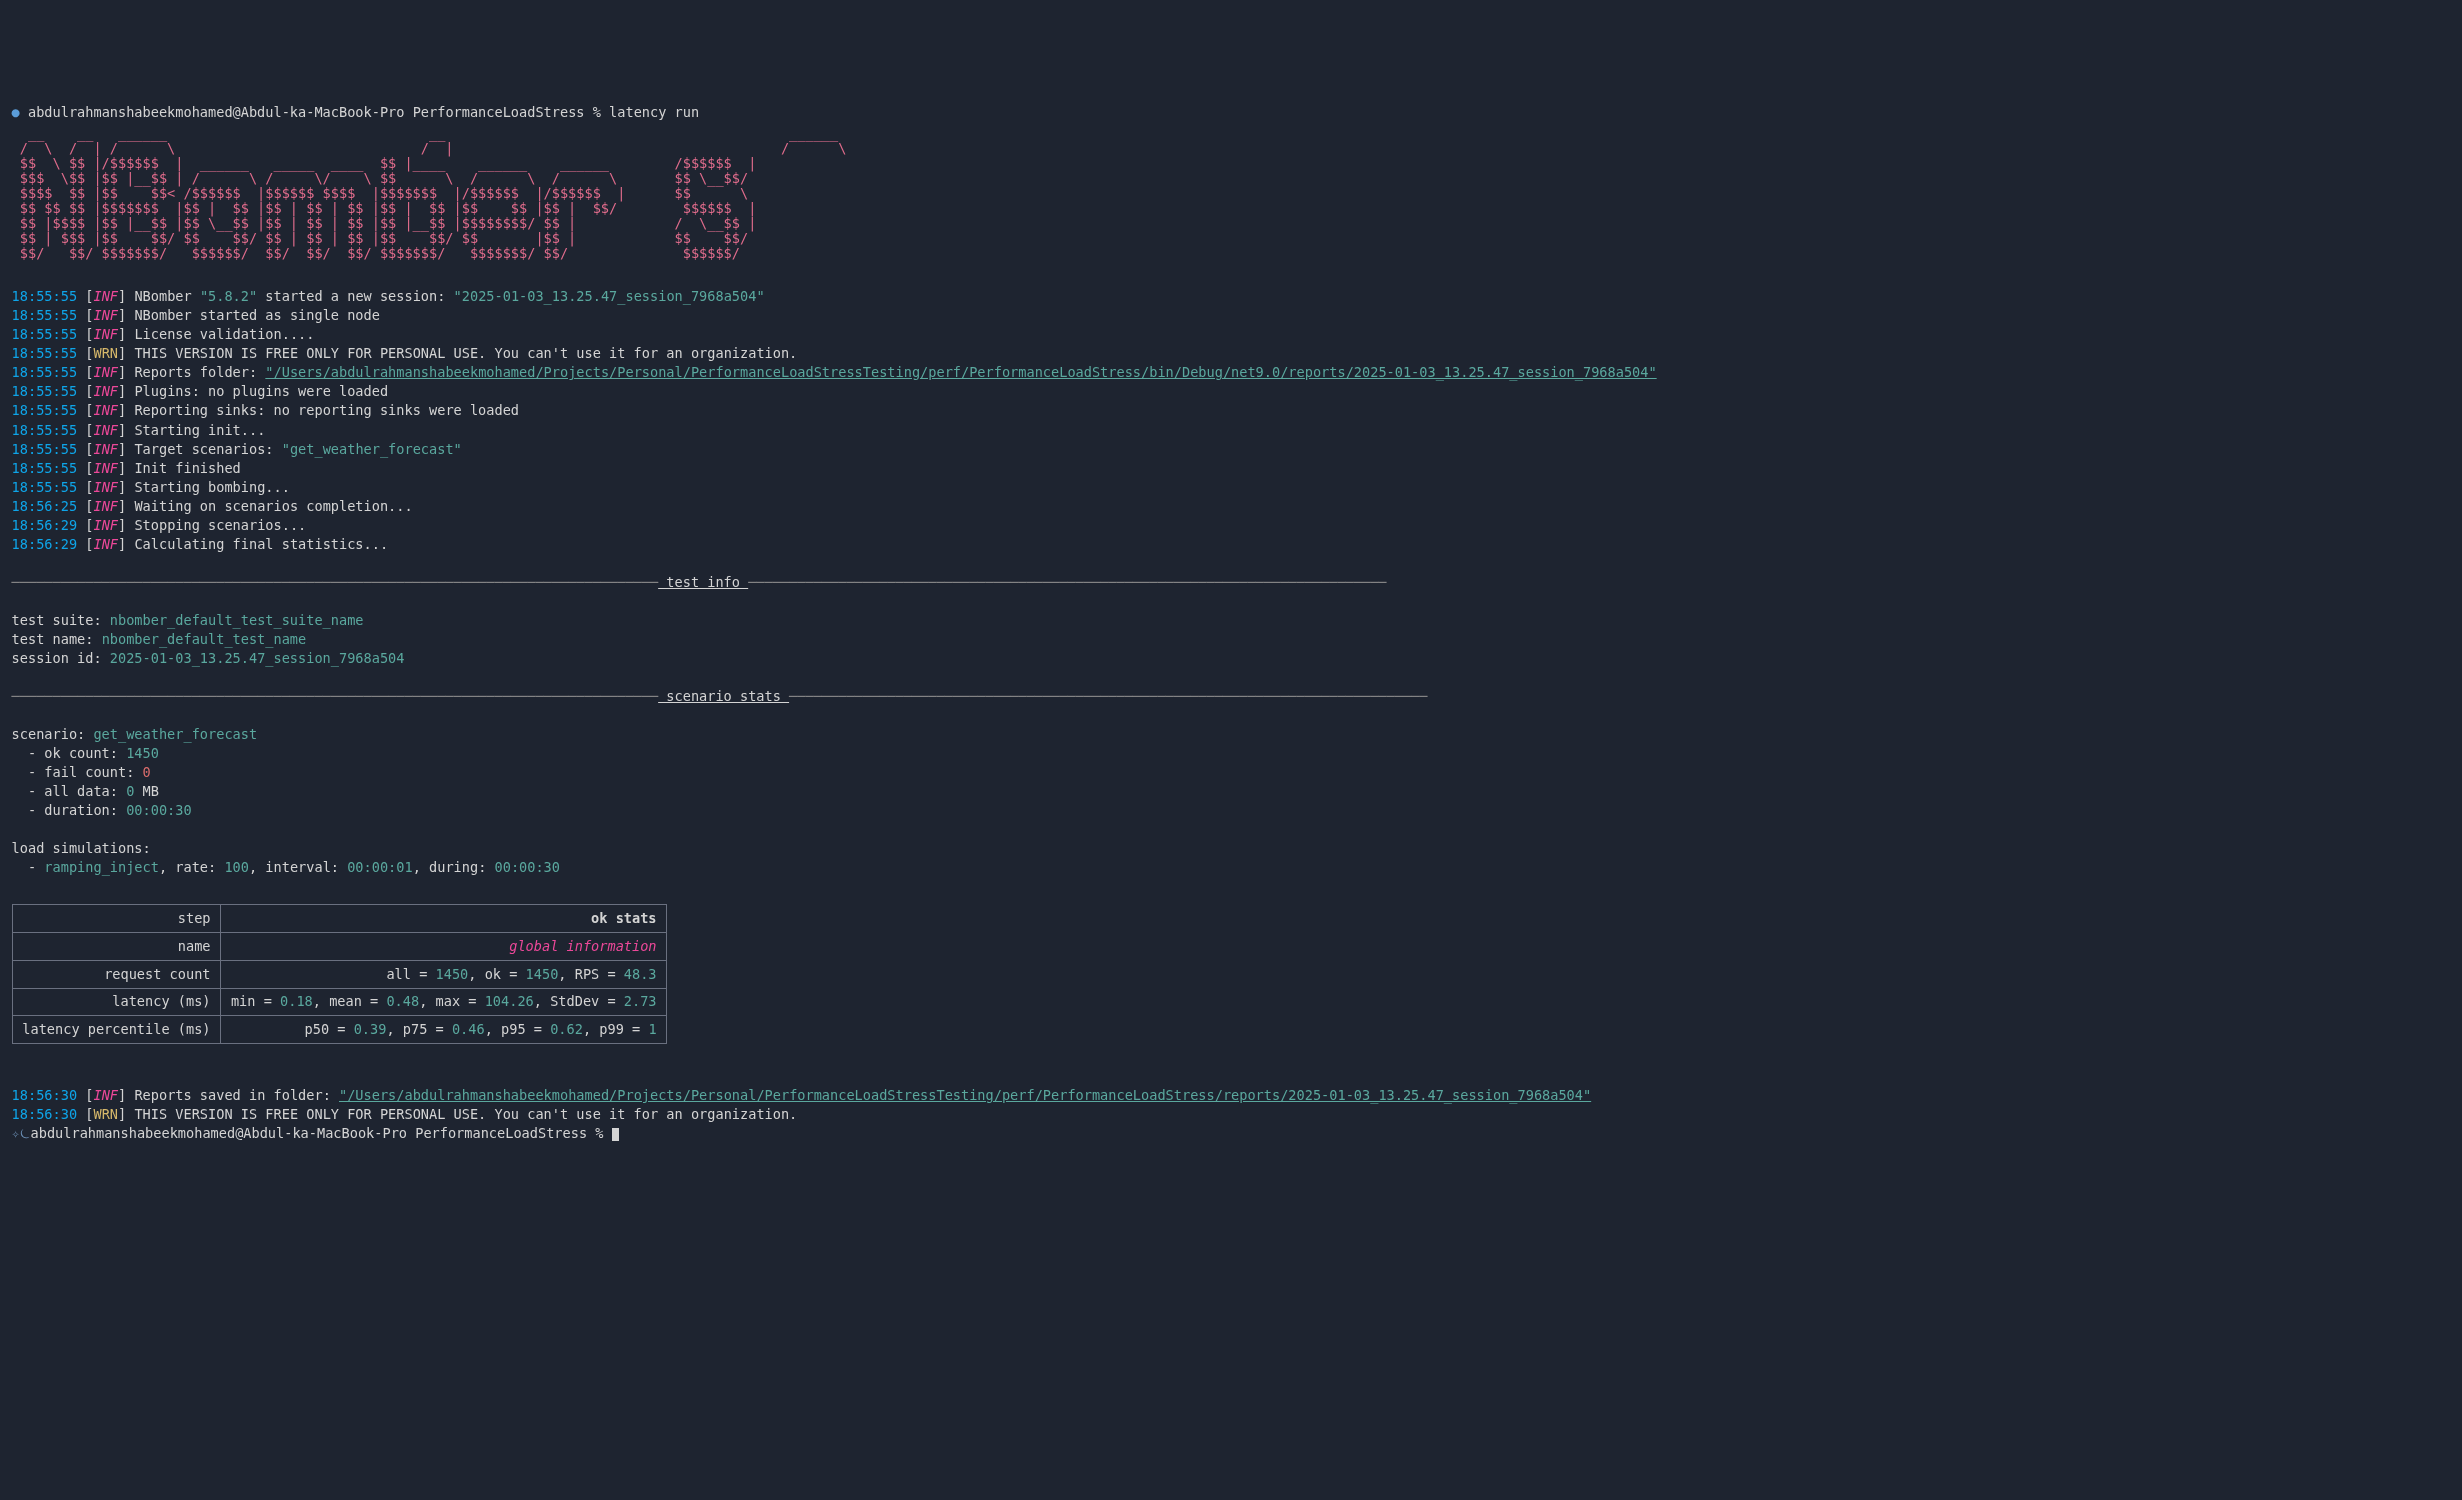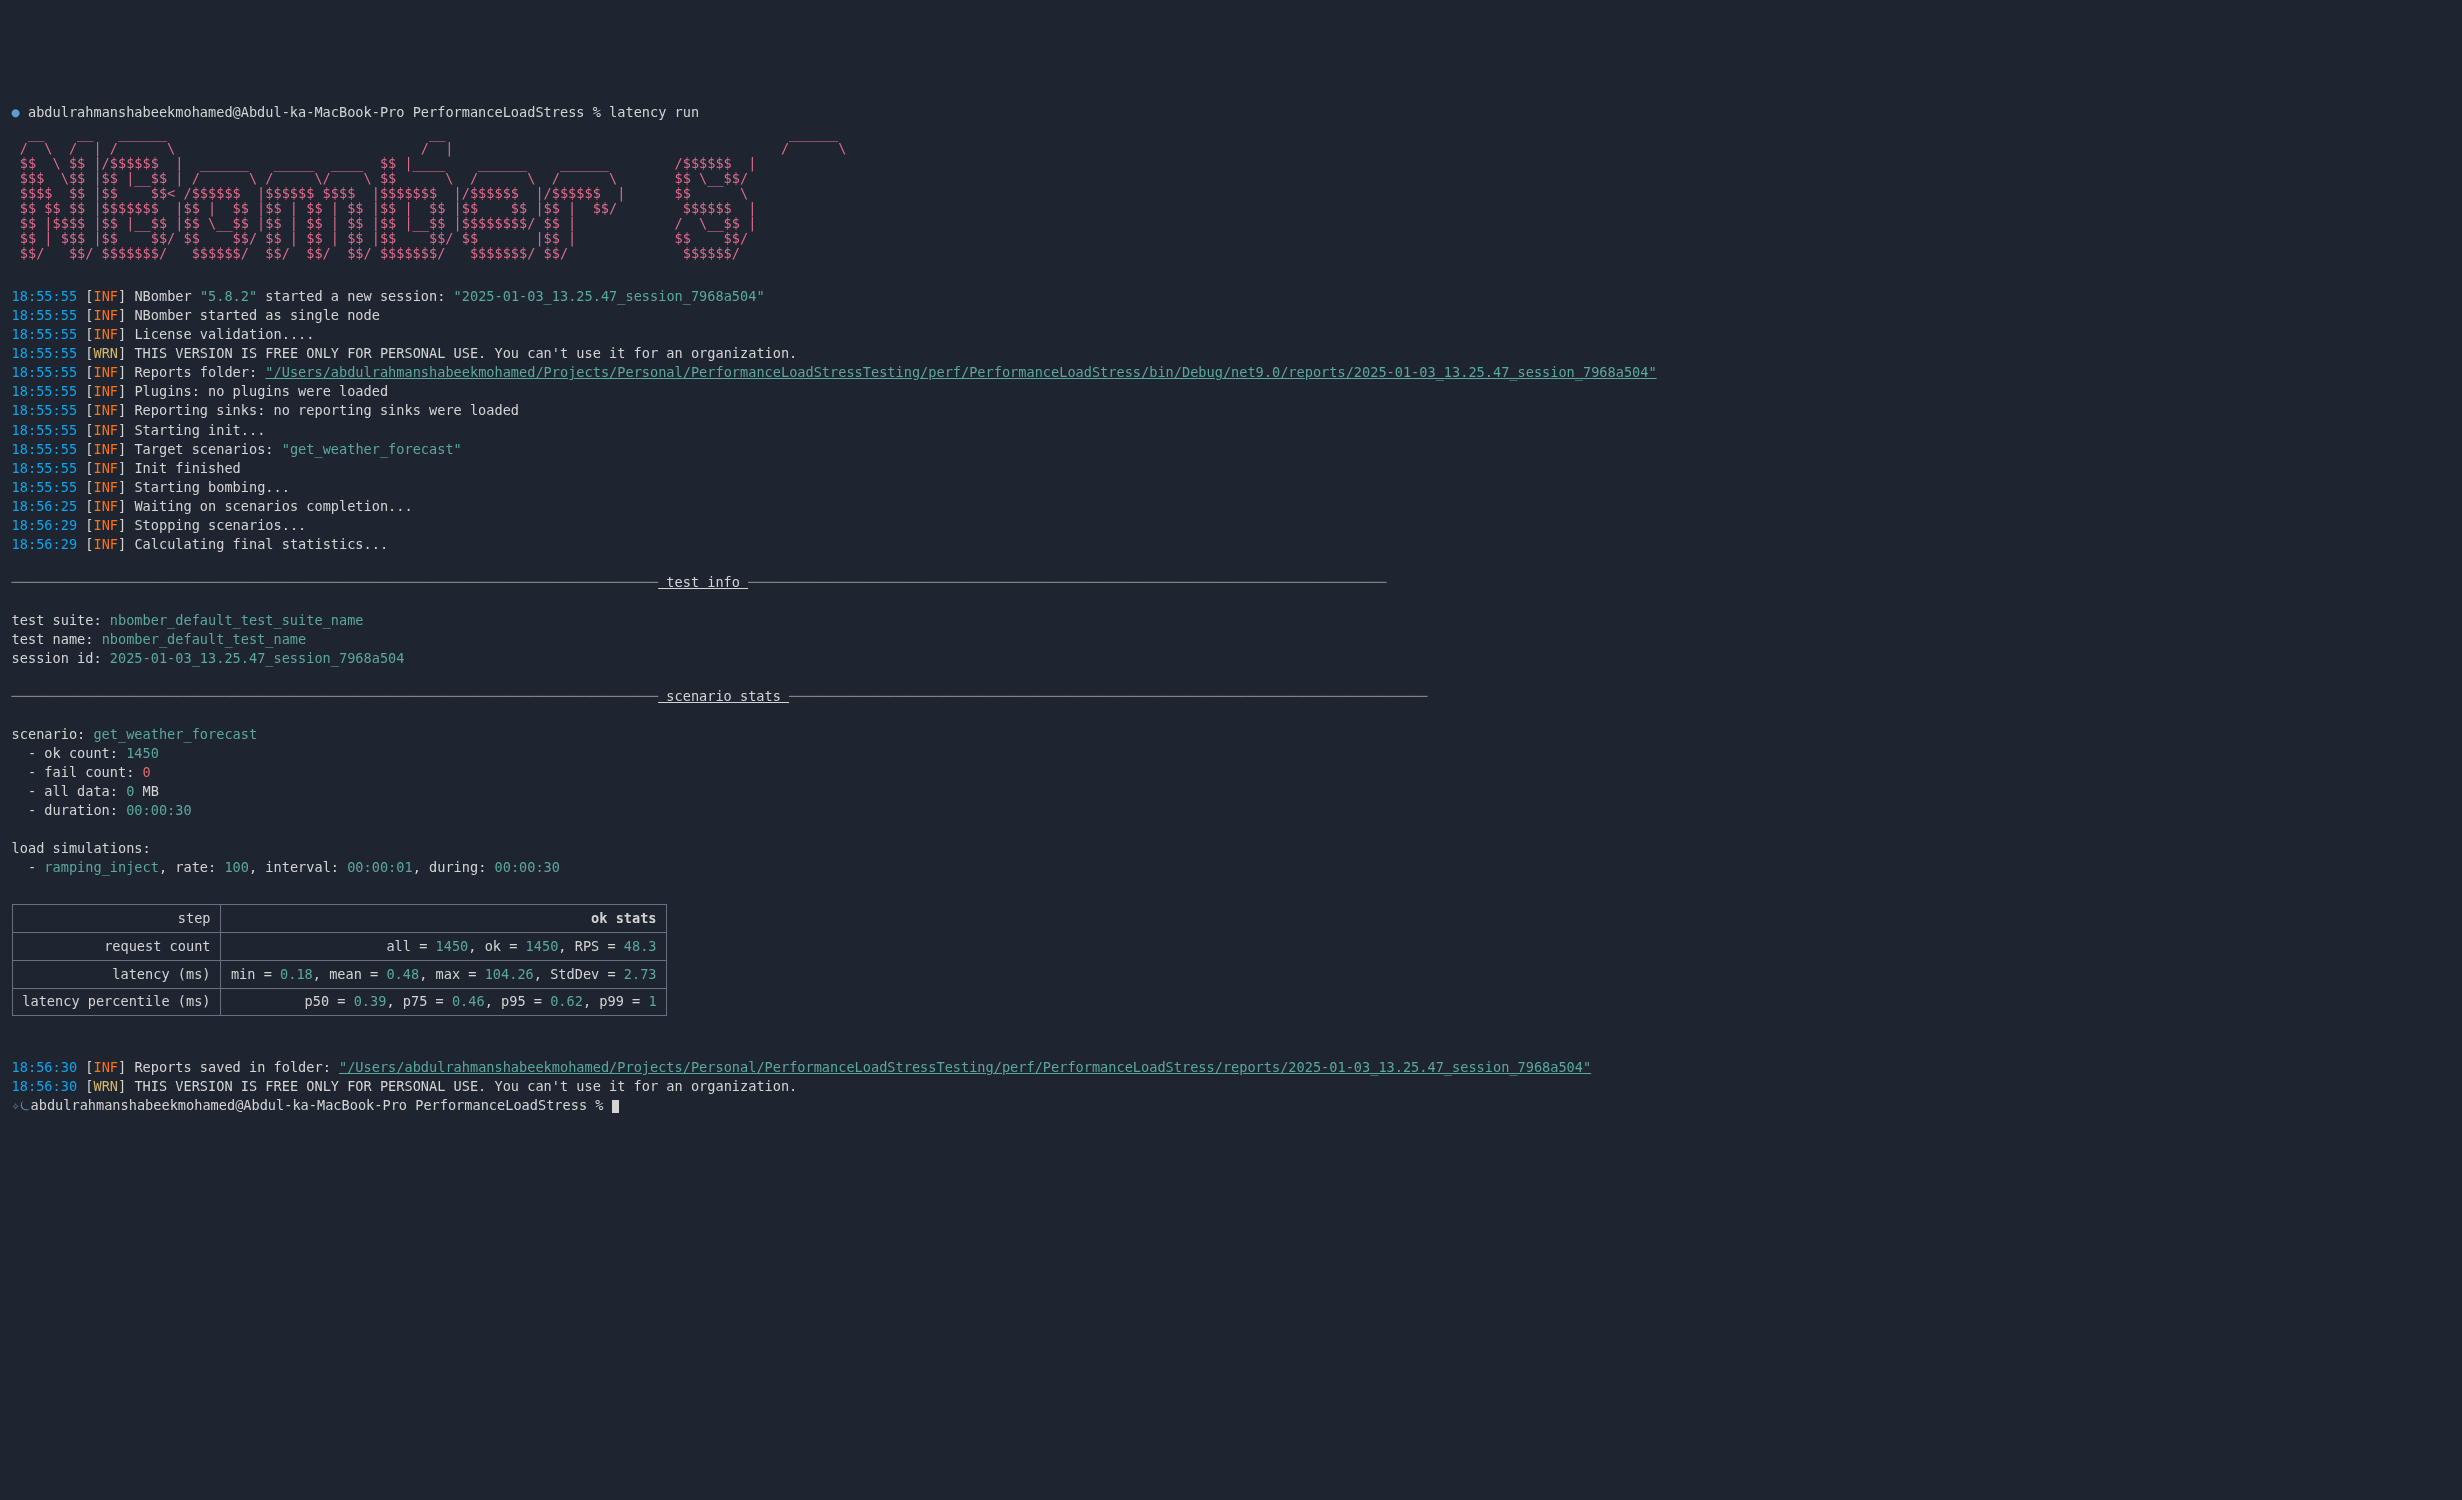--- a/index.html
+++ b/index.html
@@ -11,21 +11,21 @@
     line-height: 1.4;
     padding: 7.8px 11.6px;
     white-space: pre;
     overflow-x: auto;
   }
   .dot { color: #5b9dd9; }
   .prompt-line { color: #d4d4d4; }
   .ascii-art { color: #e06c8c; line-height: 1.1; margin: 3.9px 0 7.8px 0; }
   .ts { color: #0ea5e9; }
   .br { color: #d4d4d4; }
-  .inf { color: #f97316; }
+  .inf { color: #ec4899; font-style: italic; }
   .wrn { color: #d6b86a; }
   .green { color: #5aa89e; }
   .red { color: #d96c6c; }
   .underline { text-decoration: underline; }
   .section-rule { color: #888; }
   .section-title { color: #d4d4d4; text-decoration: underline; }
   table.stats {
     border-collapse: collapse;
     margin: 7.8px 0 3.9px 0;
     border-radius: 19px;
@@ -97,20 +97,24 @@
 
 <span>load simulations:</span>
 <span><span>  - </span><span class="green">ramping_inject</span><span>, rate: </span><span class="green">100</span><span>, interval: </span><span class="green">00:00:01</span><span>, during: </span><span class="green">00:00:30</span></span>
 
 <table class="stats">
 <tbody><tr>
   <th class="rowlabel">step</th>
   <th>ok stats</th>
 </tr>
 <tr>
+  <th class="rowlabel">name</th>
+  <td><span class="inf">global information</span></td>
+</tr>
+<tr>
   <th class="rowlabel">request count</th>
   <td><span>all = </span><span class="green">1450</span><span>, ok = </span><span class="green">1450</span><span>, RPS = </span><span class="green">48.3</span></td>
 </tr>
 <tr>
   <th class="rowlabel">latency (ms)</th>
   <td><span>min = </span><span class="green">0.18</span><span>, mean = </span><span class="green">0.48</span><span>, max = </span><span class="green">104.26</span><span>, StdDev = </span><span class="green">2.73</span></td>
 </tr>
 <tr>
   <th class="rowlabel">latency percentile (ms)</th>
   <td><span>p50 = </span><span class="green">0.39</span><span>, p75 = </span><span class="green">0.46</span><span>, p95 = </span><span class="green">0.62</span><span>, p99 = </span><span class="green">1</span></td>

